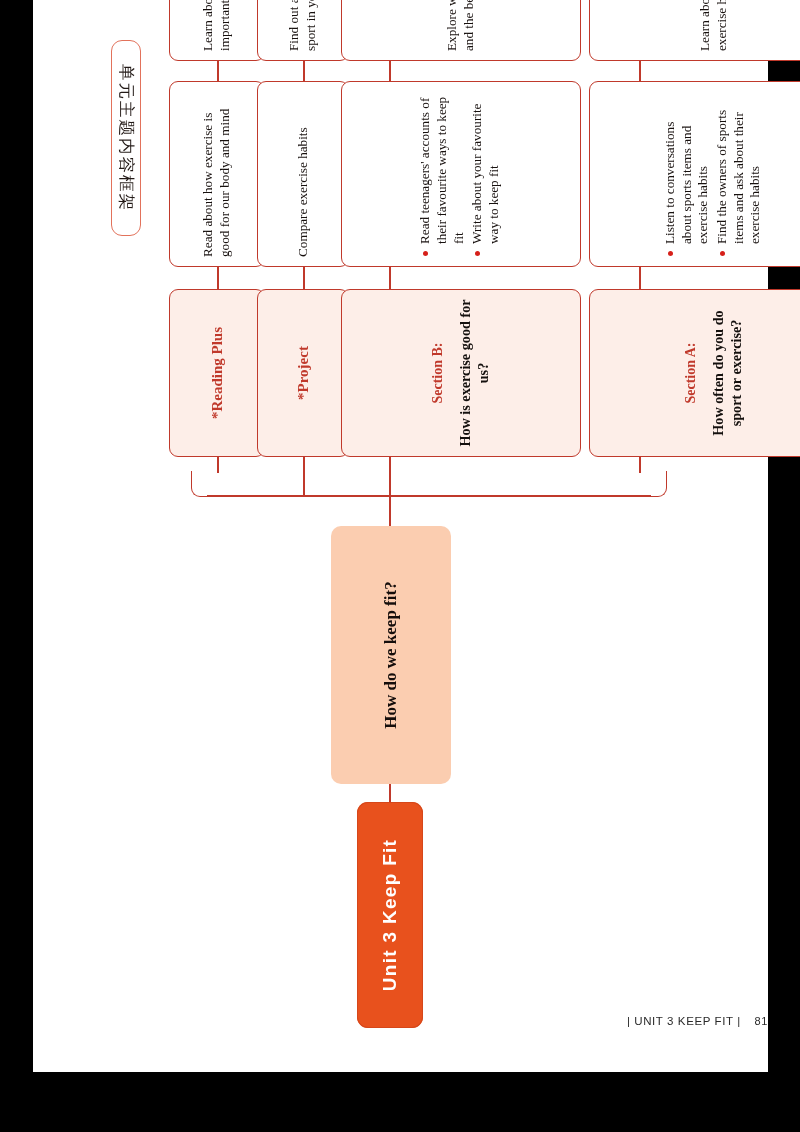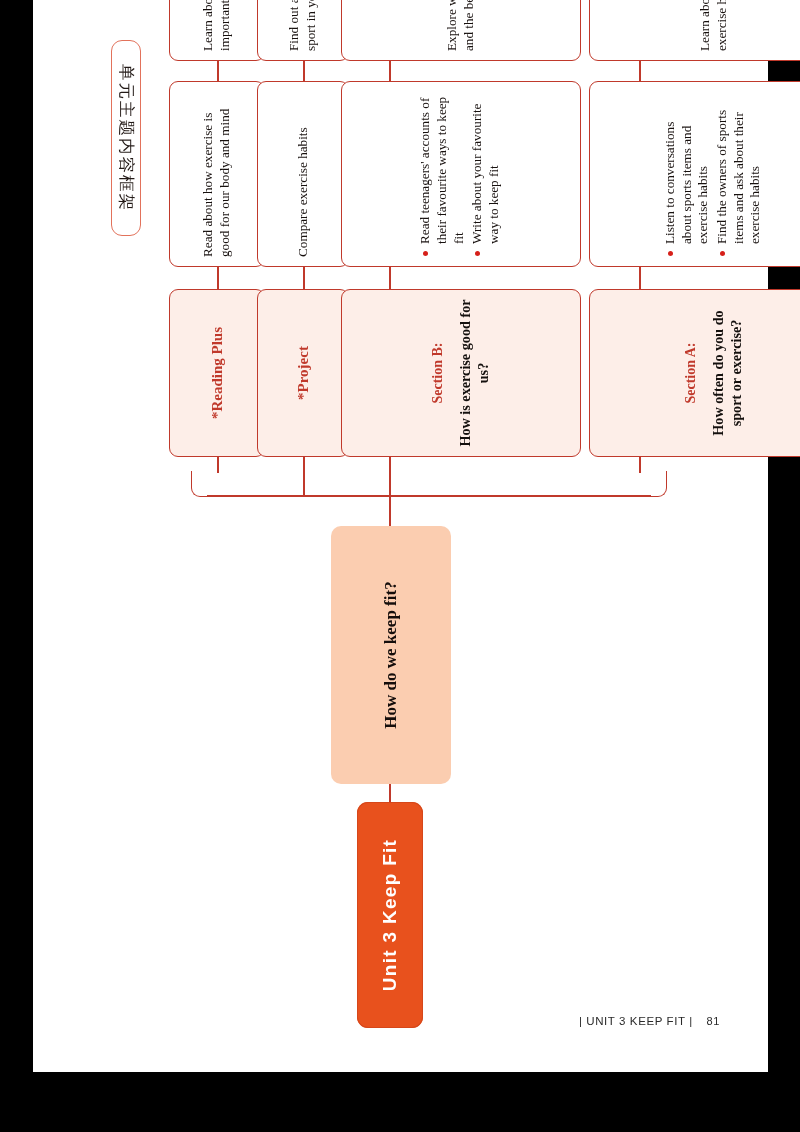--- a/index.html
+++ b/index.html
@@ -148,21 +148,20 @@
     color: #231a17;
     font-family: "DejaVu Sans", sans-serif;
   }
 
   
   #footer {
     position: absolute;
     left: 0; right: 0;
     bottom: 45px;
     text-align: right;
-    padding-right: 48px;
     font-family: "Liberation Sans", sans-serif;
     font-size: 11.5px;
     color: #2a2a2a;
     letter-spacing: 0.6px;
   }
   #footer .pg { margin-left: 10px; font-size: 11px; }
 </style>
 </head>
 <body>
 

